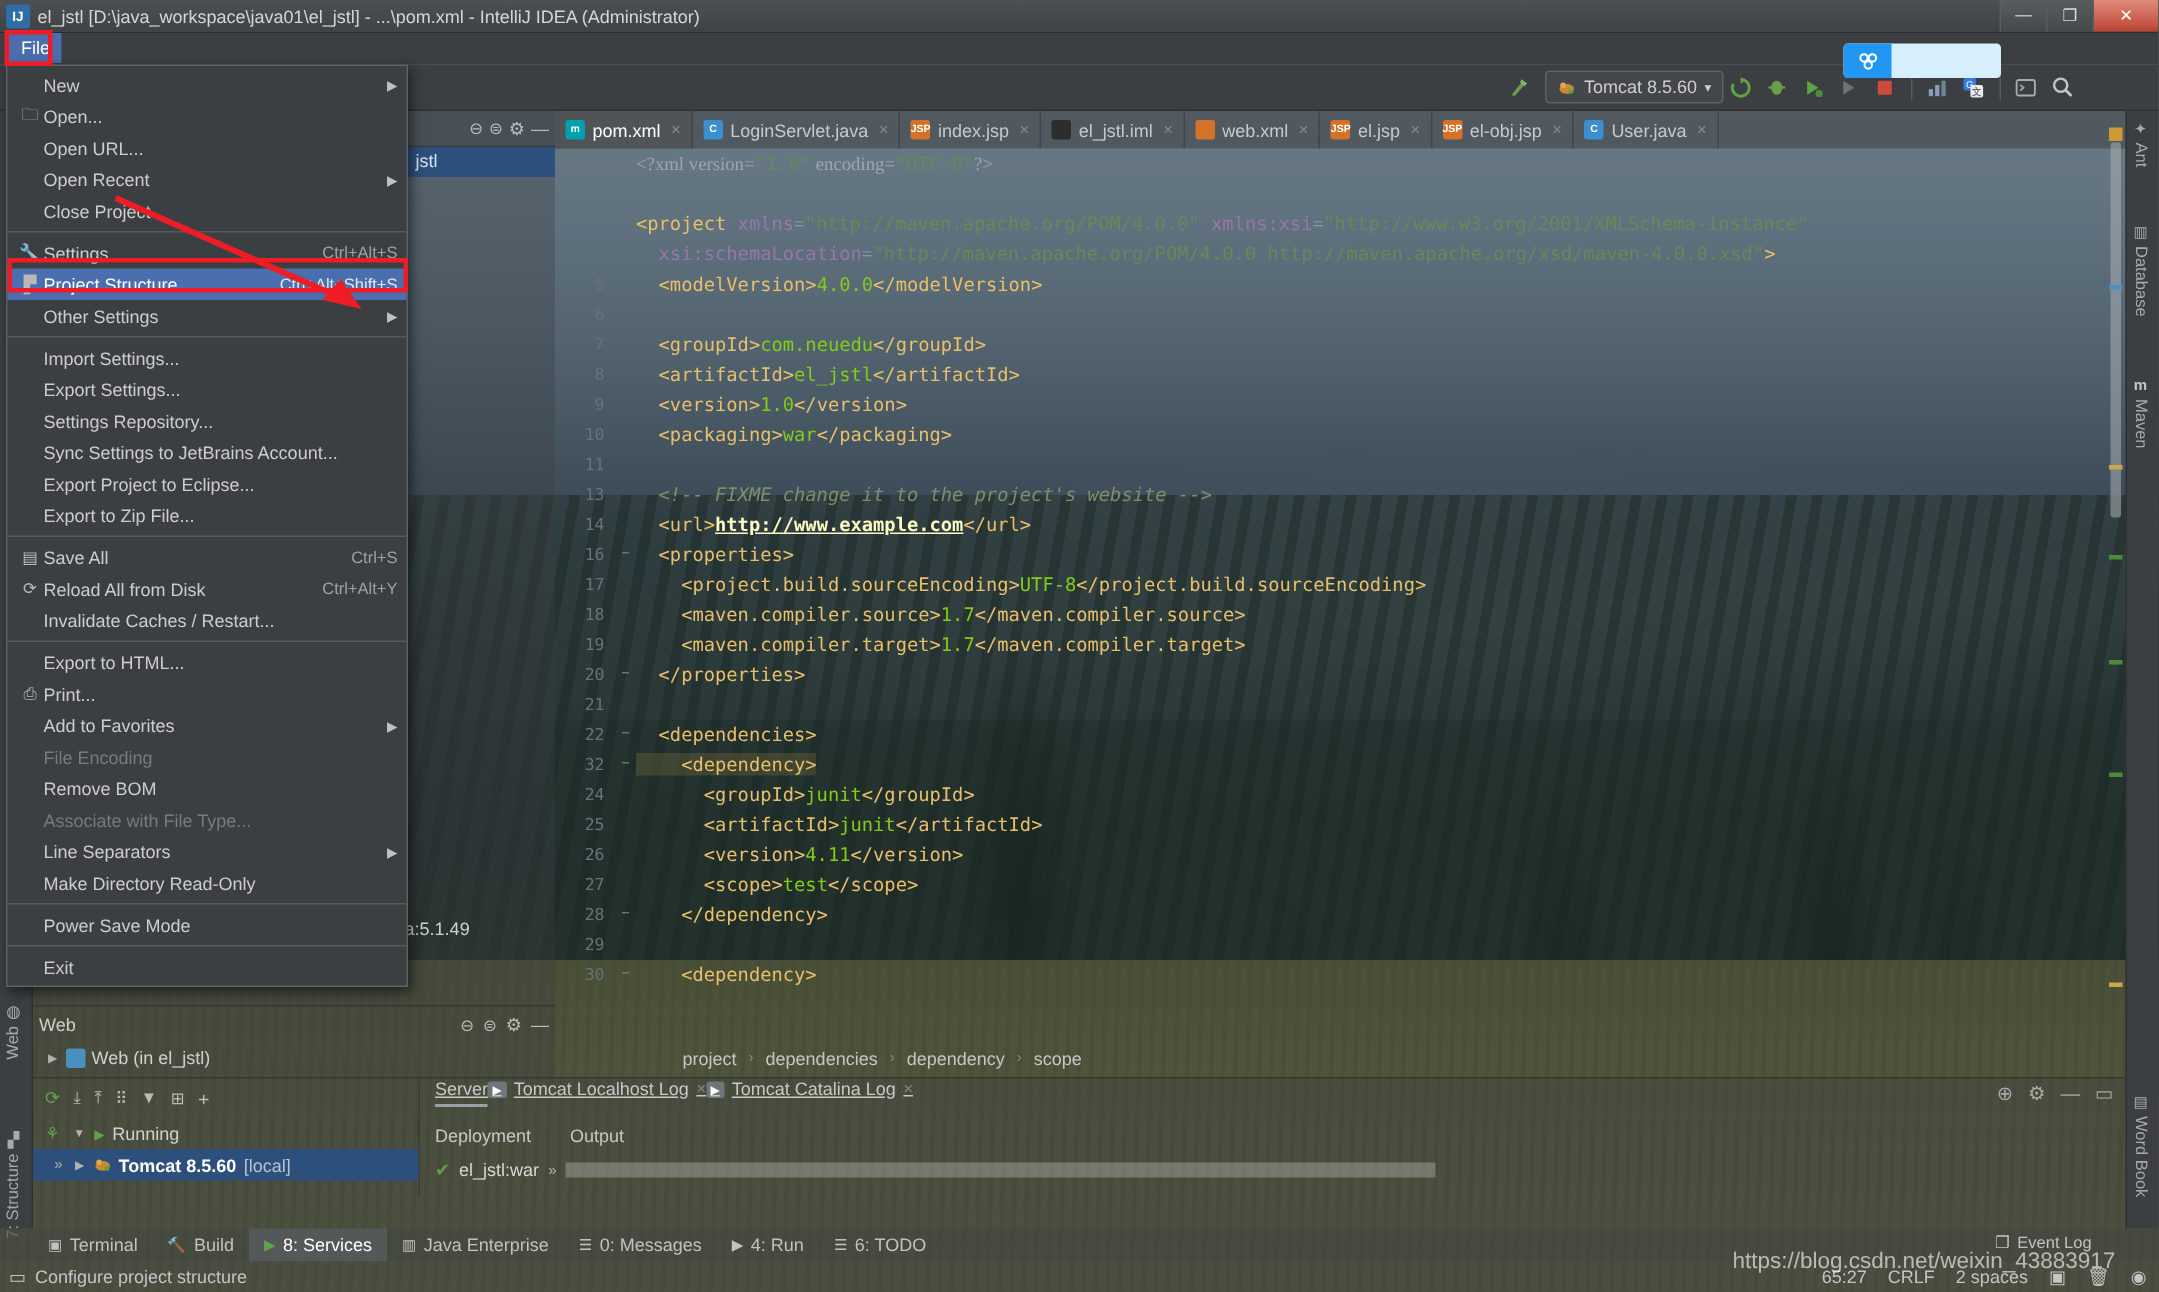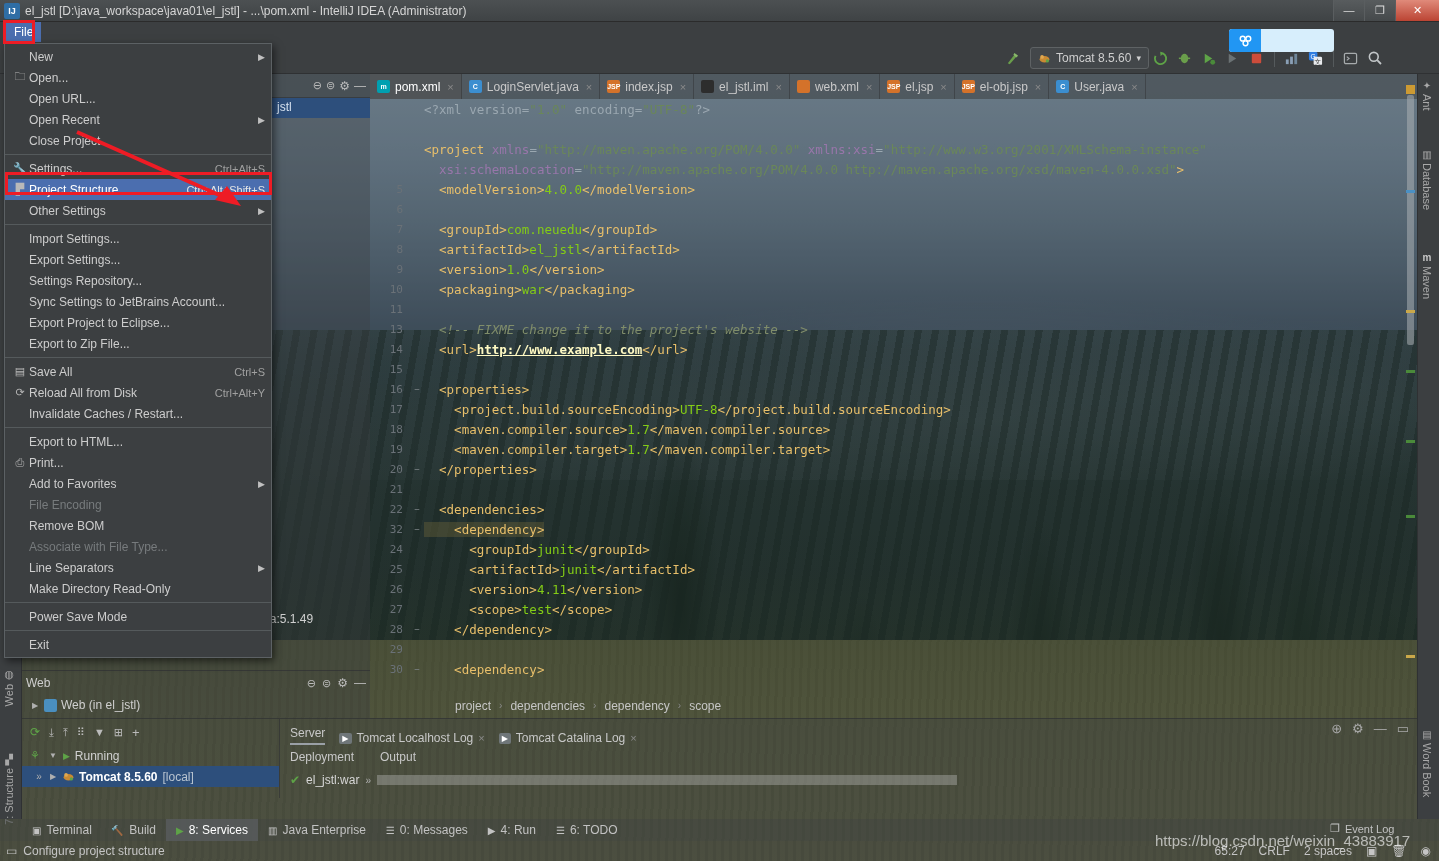--- a/index.html
+++ b/index.html
@@ -147,21 +147,21 @@
   
   #services-panel {
     position:absolute;left:22px;top:718px;width:1395px;height:101px;z-index:20;
     background:rgba(60,63,65,.30); border-top:1px solid rgba(47,49,51,.7);
   }
   #services-head { height:22px;display:flex;align-items:center;padding:0 6px; }
   #services-body { display:flex; height:79px; }
   #services-left { width:258px;border-right:1px solid rgba(47,49,51,.6); }
   #svc-toolbar { height:26px;display:flex;align-items:center;gap:9px;padding-left:8px;}
   #services-right { flex:1; }
-  .svc-tabs { height:26px;display:flex;align-items:flex-end;gap:14px;padding-left:10px;font-size:12px;color:#c8c8c8;}
+  .svc-tabs { height:26px;display:flex;align-items:flex-start;padding-left:10px;font-size:12px;color:#c8c8c8;text-decoration:underline;}
   .svc-tab-sel { border-bottom:2px solid #9aa0a6; padding-bottom:3px;}
   .dep-tabs { height:24px;display:flex;align-items:center;gap:26px;padding-left:10px;font-size:12px;color:#c8c8c8;}
 
   
   #editor-area { position:absolute;left:370px;top:74px;width:1047px;height:644px;z-index:18;}
   #tabs { height:25px;display:flex;align-items:stretch;background:rgba(60,63,65,.55);}
   .etab {
     display:flex;align-items:center;gap:5px;padding:0 7px;font-size:12px;color:#c9c9c9;
     white-space:nowrap; border-right:1px solid rgba(47,49,51,.5);
   }
@@ -171,21 +171,21 @@
   #code {
     position:relative;height:594px;overflow:hidden;
     font-family:"DejaVu Sans Mono","Liberation Mono",monospace; font-size:12.5px;
   }
   .cline { display:flex; height:20px; align-items:center; }
   .gutter { width:40px;text-align:right;padding-right:7px;color:#6a7177;font-size:11px;flex:none;
             font-family:"DejaVu Sans Mono",monospace;}
   .fold { width:14px;text-align:center;color:#7d8488;font-size:9px;flex:none;}
   .ctext { white-space:pre; }
   .tag   { color:#e8bf6a; }
-  .brk   { color:#9aa7b0; }
+  .brk   { color:#9aa7b0;font-family:Liberation Serif, serif; }
   .attr  { color:#9876aa; }
   .str   { color:#6a8759; }
   .txt   { color:#84cc16; }
   .cmt   { color:#808d6a; font-style:italic; }
   .link  { color:#fef9c3; text-decoration:underline;font-weight:bold; }
   .hl    { background:rgba(120,110,60,.35); }
   #breadcrumb { height:25px;display:flex;align-items:center;gap:8px;padding-left:85px;font-size:12px;color:#c6c6c6;}
   .bsep { color:#8a8a8a;font-size:10px;}
 
   
@@ -609,25 +609,20 @@
         <div class="gutter">13</div>
         <div class="fold"></div>
         <div class="ctext"><span class="cmt">  &lt;!-- FIXME change it to the project's website --&gt;</span></div>
       </div>
       <div class="cline">
         <div class="gutter">14</div>
         <div class="fold"></div>
         <div class="ctext"><span class="tag">  &lt;url&gt;</span><span class="link">http://www.example.com</span><span class="tag">&lt;/url&gt;</span></div>
       </div>
       <div class="cline">
-        <div class="gutter">15</div>
-        <div class="fold"></div>
-        <div class="ctext"></div>
-      </div>
-      <div class="cline">
         <div class="gutter">16</div>
         <div class="fold">−</div>
         <div class="ctext"><span class="tag">  &lt;properties&gt;</span></div>
       </div>
       <div class="cline">
         <div class="gutter">17</div>
         <div class="fold"></div>
         <div class="ctext"><span class="tag">    &lt;project.build.sourceEncoding&gt;</span><span class="txt">UTF-8</span><span class="tag">&lt;/project.build.sourceEncoding&gt;</span></div>
       </div>
       <div class="cline">

